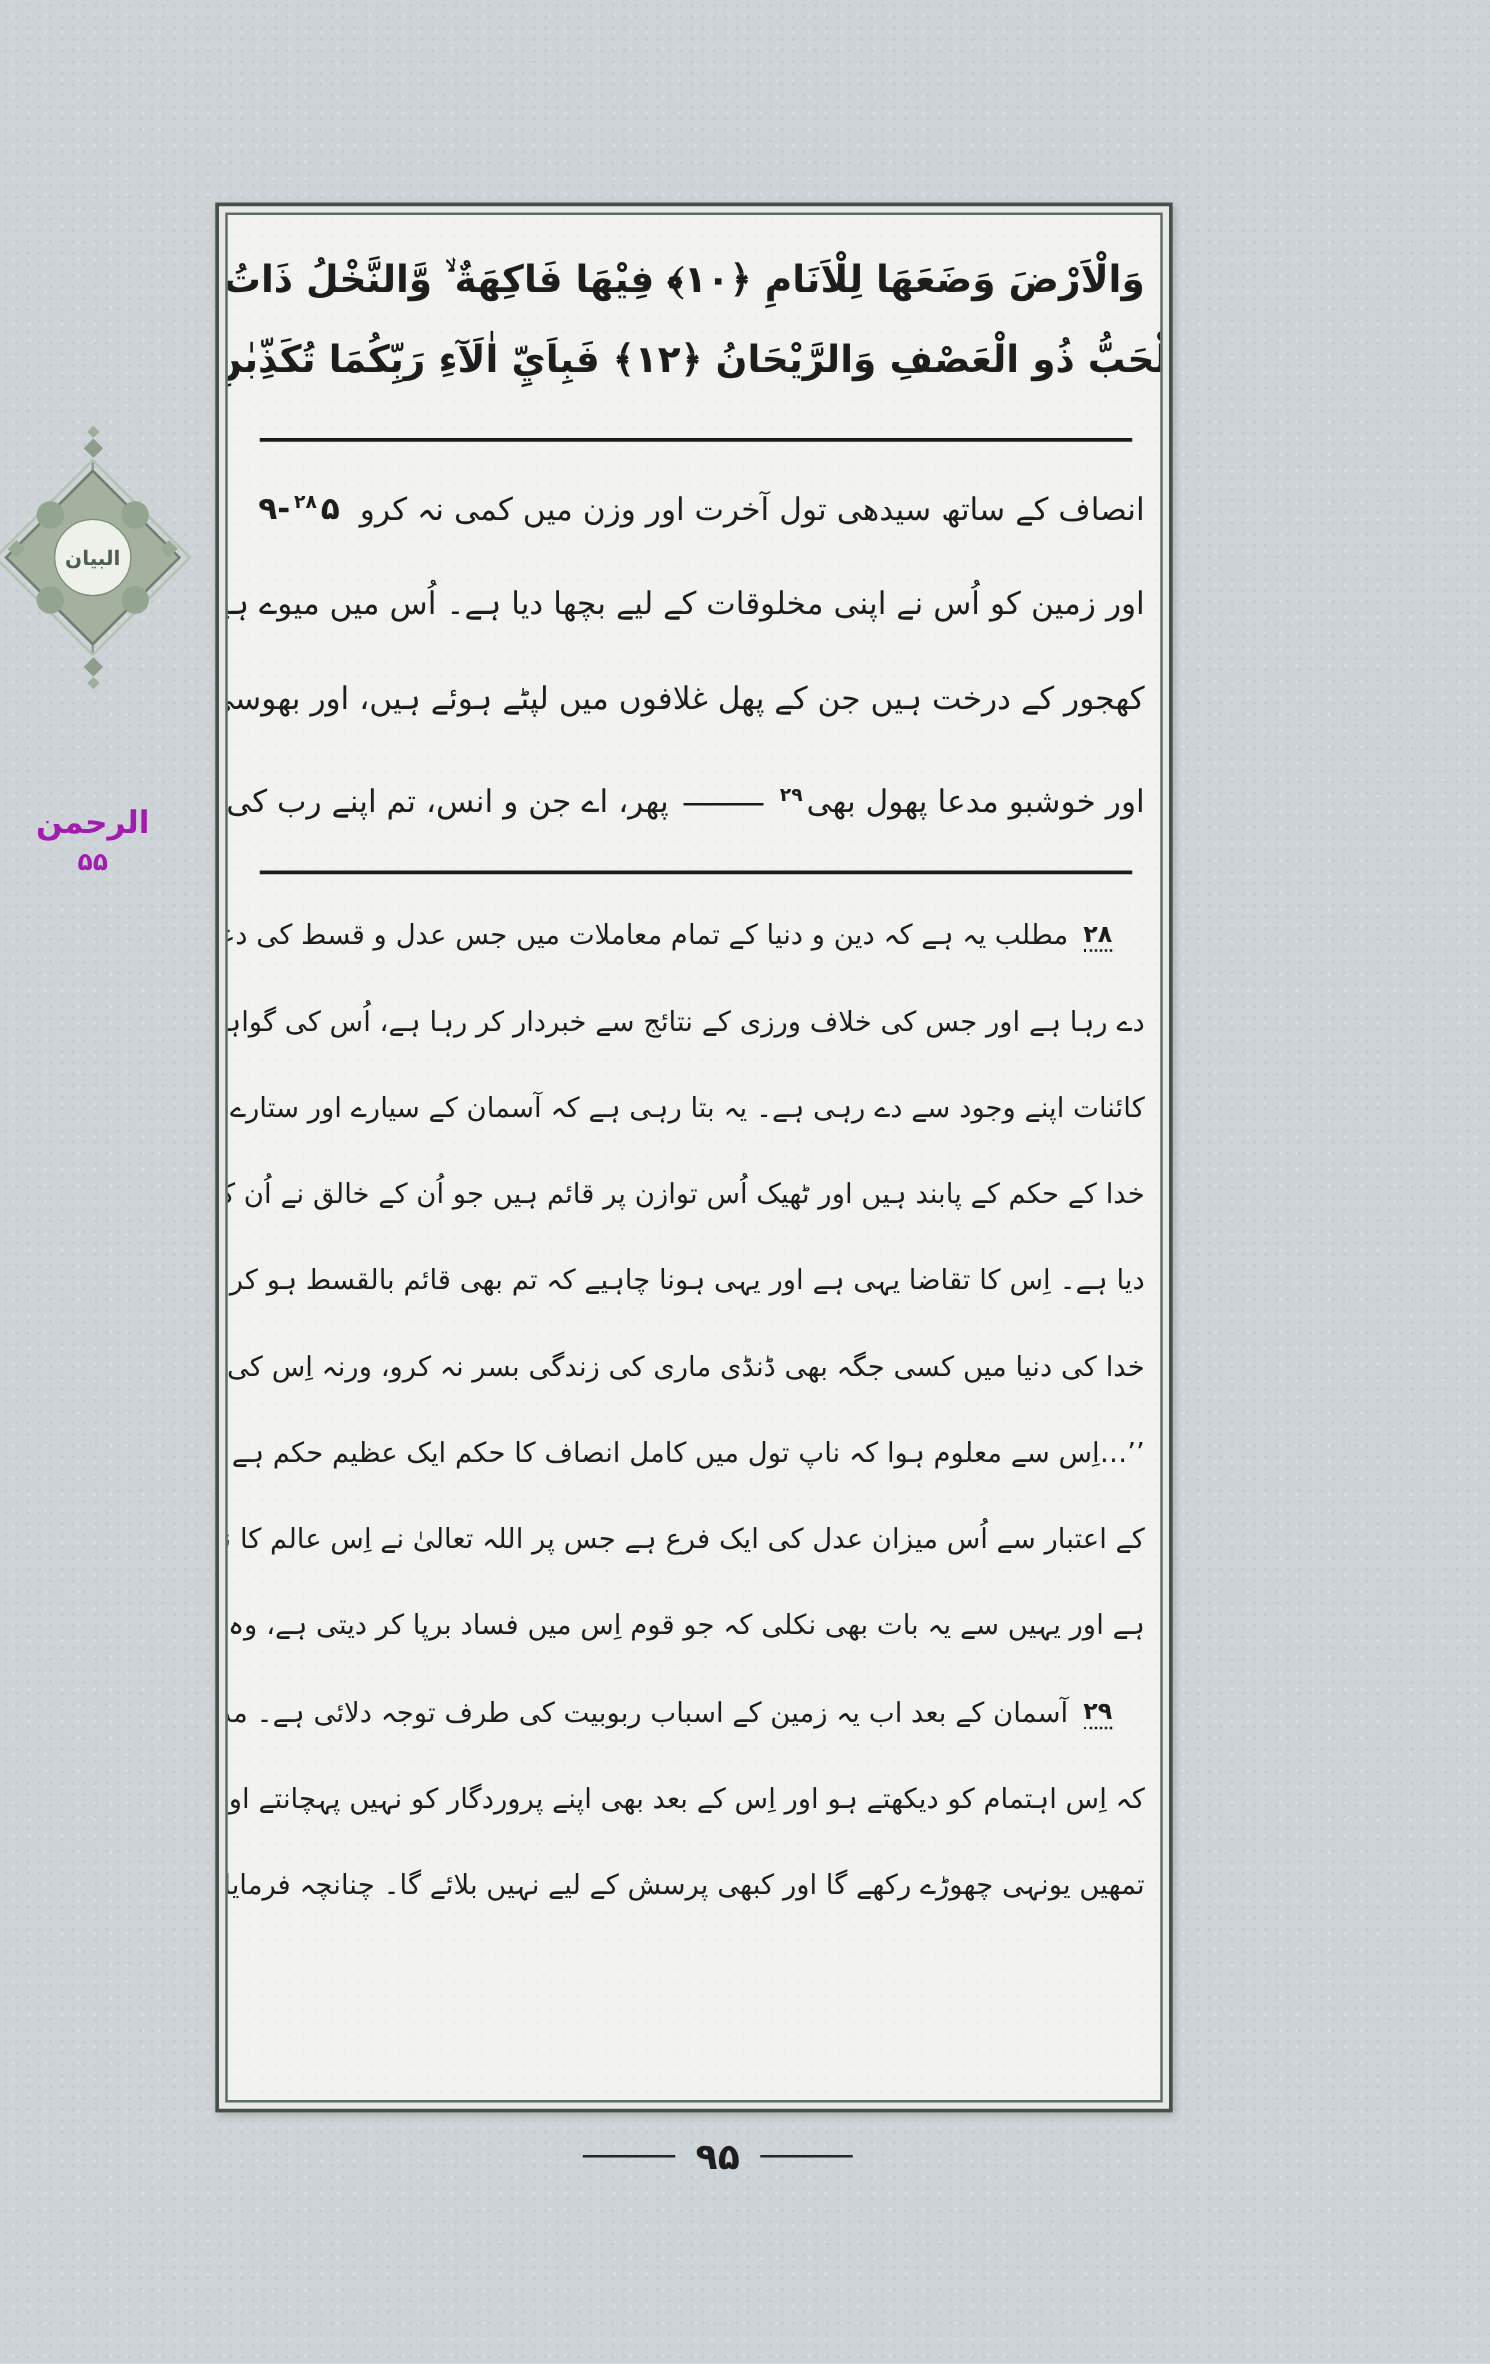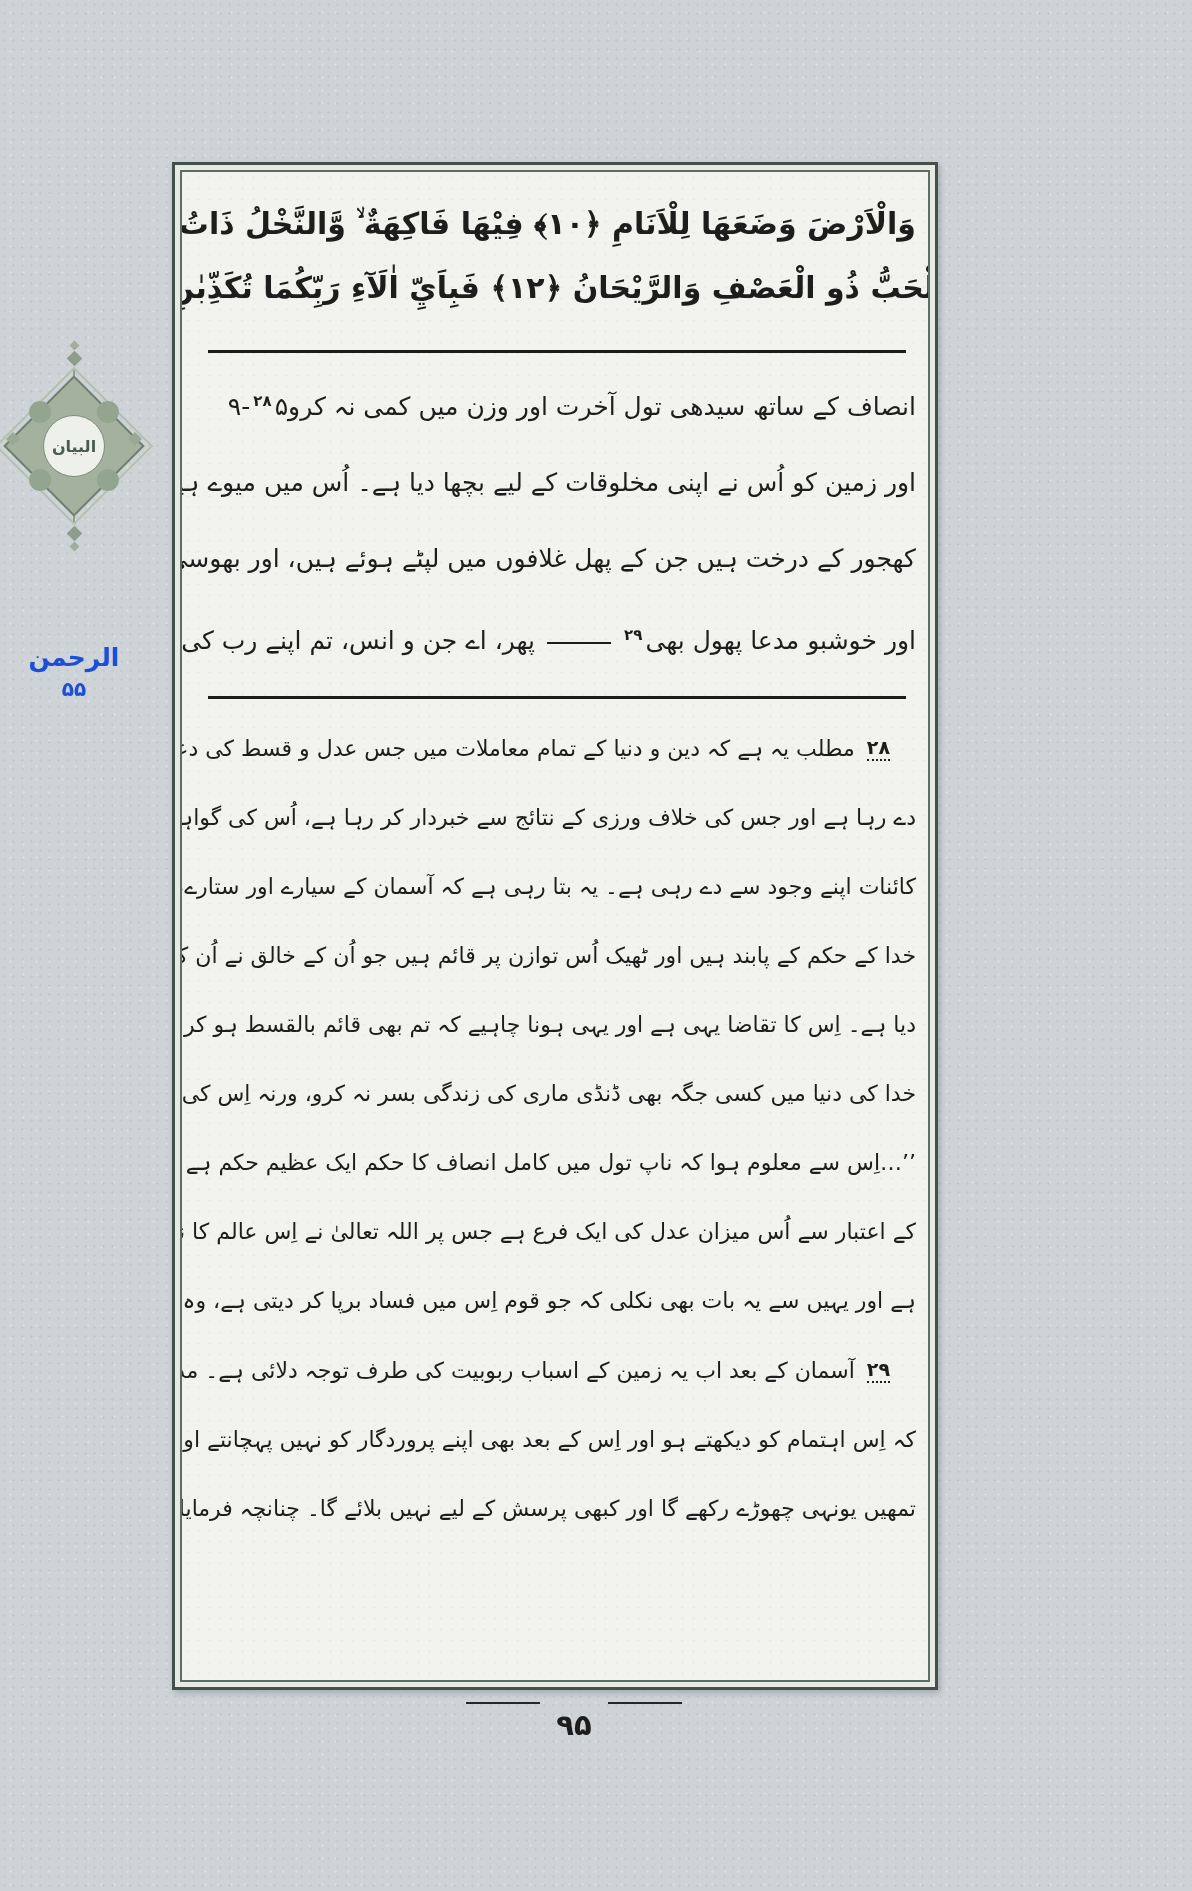--- a/index.html
+++ b/index.html
@@ -35,21 +35,21 @@
   }
   .line{white-space:nowrap; text-align:right;}
   
   .quran{padding-top:20px; text-align:center; font-weight:700; font-size:30px; line-height:64px; letter-spacing:0;}
   .quran .q2{transform:translateX(48px);} 
   .divider{border-top:3px solid #1c1c1c; margin:30px 10px 0 14px;}
   .divider.d2{margin-top:16px;}
   
   .translation{margin-top:10px; font-size:25px; line-height:76px;}
   .fn-sup{font-size:15px; font-weight:700; vertical-align:super; margin:0 3px;}
-  .verse-ref{font-weight:400;}
+  .verse-ref{margin-right:16px; font-weight:700;}
   .fill-dash{display:inline-block; width:64px; border-bottom:2.5px solid #1c1c1c; vertical-align:6px; margin:0 10px 0 12px;}
   
   .commentary{margin-top:14px; font-size:22px; line-height:69px;}
   .note-first{padding-right:26px;}
   .note-marker{font-weight:700; font-size:19px; vertical-align:2px; margin-left:12px; border-bottom:2px dotted #1d1d1d; padding-bottom:1px;}
   .citation-line{padding-left:0; text-align:right; padding-right:228px;}
   .citation{margin-right:10px;}
   
   .margin-ornament{position:absolute; left:12px; top:338px; width:124px; text-align:center; color:#7c8d79;}
   .fin{width:11px; height:11px; background:#8d9c8b; transform:rotate(45deg); margin:4px auto;}
@@ -58,26 +58,26 @@
   .med-core{position:relative; width:96px; height:96px; margin:14px auto; transform:rotate(45deg);
     background:#a3b19e; border:2px solid #6f8070; outline:2px solid #b4c1b0; outline-offset:4px;}
   .med-petal{position:absolute; width:22px; height:22px; border-radius:50%; background:#93a48f;}
   .p1{top:-11px; left:37px;} .p2{bottom:-11px; left:37px;} .p3{left:-11px; top:37px;} .p4{right:-11px; top:37px;}
   .med-circle{position:absolute; inset:17px; background:#eef0ea; border:1.5px solid #7c8d7a; border-radius:50%;
     display:flex; align-items:center; justify-content:center; transform:rotate(-45deg);}
   .med-title{font-size:16px; font-weight:700; color:#4c5c50;}
   .side-diamond{position:absolute; width:10px; height:10px; background:#9aa996; transform:rotate(45deg); top:96px;}
   .sd-l{left:-4px;} .sd-r{right:-4px;}
   
-  .surah-label{position:absolute; left:18px; top:640px; width:112px; text-align:center; color:#1d4ed8;}
+  .surah-label{position:absolute; left:18px; top:640px; width:112px; text-align:center; color:#a21caf;}
   .surah-name{font-size:25px; font-weight:700; line-height:36px;}
   .surah-num{font-size:20px; font-weight:700; line-height:26px;}
   
   .footer{position:absolute; top:1702px; left:0; width:1192px; display:flex; justify-content:center;}
-  .footer-inner{display:flex; align-items:flex-start; gap:16px; transform:translateX(-22px);}
+  .footer-inner{display:flex; align-items:center; gap:16px; transform:translateX(-22px);}
   .pg-dash{width:74px; border-top:2.5px solid #262626;}
   .pg-num{font-size:29px; font-weight:700; line-height:46px;}
 </style>
 </head>
 <body>
 
 <div class="margin-ornament">
   <div class="fin small"></div>
   <div class="fin"></div>
   <div class="stem"></div>

